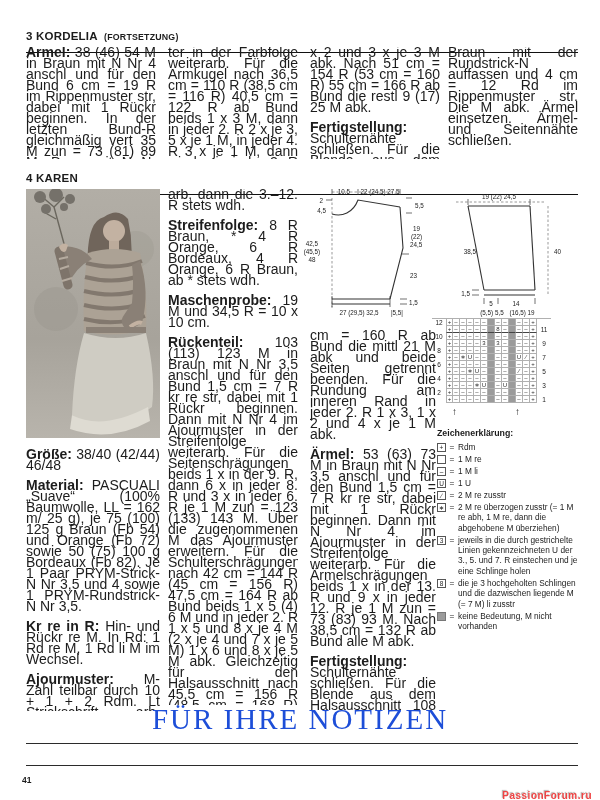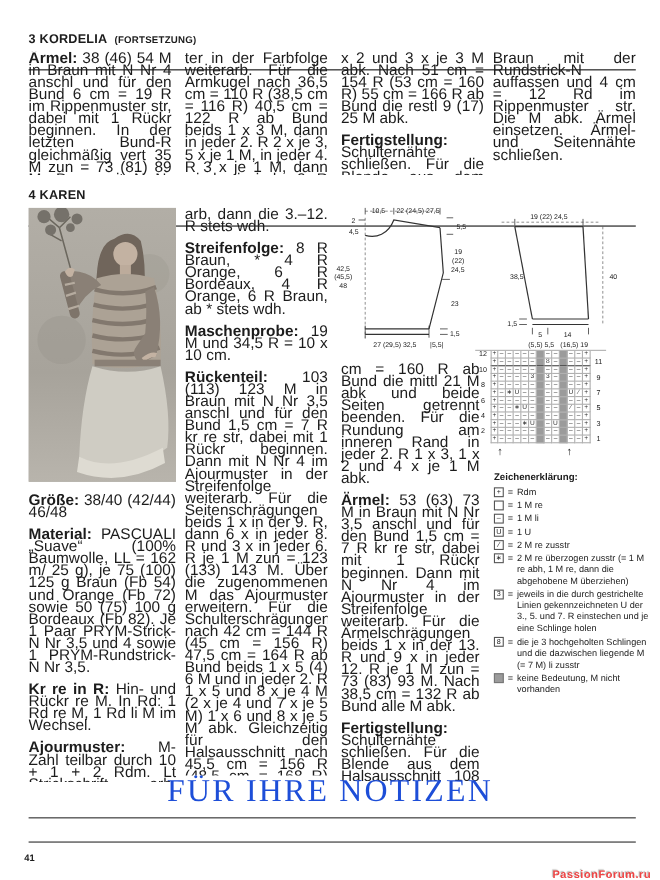--- a/index.html
+++ b/index.html
@@ -2,21 +2,21 @@
 <html><head>
 <meta charset="utf-8">
 <style>
   * { margin:0; padding:0; box-sizing:border-box; }
   html,body { width:600px; height:800px; }
   body { font-family:"Liberation Sans", sans-serif; background:#ffffff; color:#1c1c1c;
          position:relative; overflow:hidden; -webkit-font-smoothing:antialiased; }
   .abs { position:absolute; }
 
   
-  .sec-head { left:26px; width:552px; border-bottom:1.6px solid #111; padding-bottom:19px; }
+  .sec-head { left:26px; width:552px; border-bottom:1.6px solid #111; padding-bottom:8px; }
   .sec-title { font-weight:bold; font-size:11.5px; letter-spacing:.2px; display:inline-block; }
   .sec-sub   { font-weight:bold; font-size:8.8px; letter-spacing:.2px; display:inline-block; margin-left:2px; }
 
   
   .tcol { width:130px; font-size:14px; line-height:11px; text-align:justify; overflow:hidden; }
   .para + .para { margin-top:9px; }
   .para b { font-weight:bold; }
 
   
   .photo { left:26px; top:189px; width:134px; height:249px; overflow:hidden; background:#aaa69e; }
@@ -32,21 +32,21 @@
   #chart-grid { display:grid; grid-auto-rows:7px; border-top:1px solid #b0b0b0; border-left:0; width:max-content; }
   .clabel { font-size:6.5px; color:#222; line-height:7px; text-align:center; border:0 !important; }
   .ccell { width:7px; height:7px; border-right:1px solid #b0b0b0; border-bottom:1px solid #b0b0b0;
            font-size:6px; line-height:6px; text-align:center; color:#2e2e2e; overflow:hidden; }
   .ccell.first { border-left:1px solid #b0b0b0; }
   .ccell.gray { background:#9b9b9b; }
   .ccell.boldline { border-bottom:1px solid #444; }
   .arrow { position:absolute; top:88px; font-size:10px; font-weight:bold; color:#111; }
 
   
-  #legend { left:437px; top:428px; width:142px; font-size:8.3px; line-height:10.4px;margin-left:12px; }
+  #legend { left:437px; top:428px; width:142px; font-size:8.3px; line-height:10.4px; }
   #legend .l-title { font-weight:bold; font-size:8.8px; margin-bottom:4px; }
   .l-row { display:flex; align-items:flex-start; margin-bottom:1.5px; }
   .l-sym { flex:0 0 9px; width:9px; height:9px; border:1px solid #555; font-size:6.5px; line-height:8px;
            text-align:center; margin-top:1px; color:#222; background:#fff; }
   .l-sym.gray { background:#9b9b9b; border-color:#777; }
   .l-eq { flex:0 0 12px; text-align:center; }
   .l-txt { flex:1; }
 
   
   .notes-title { left:0; top:703px; width:600px; text-align:center;

